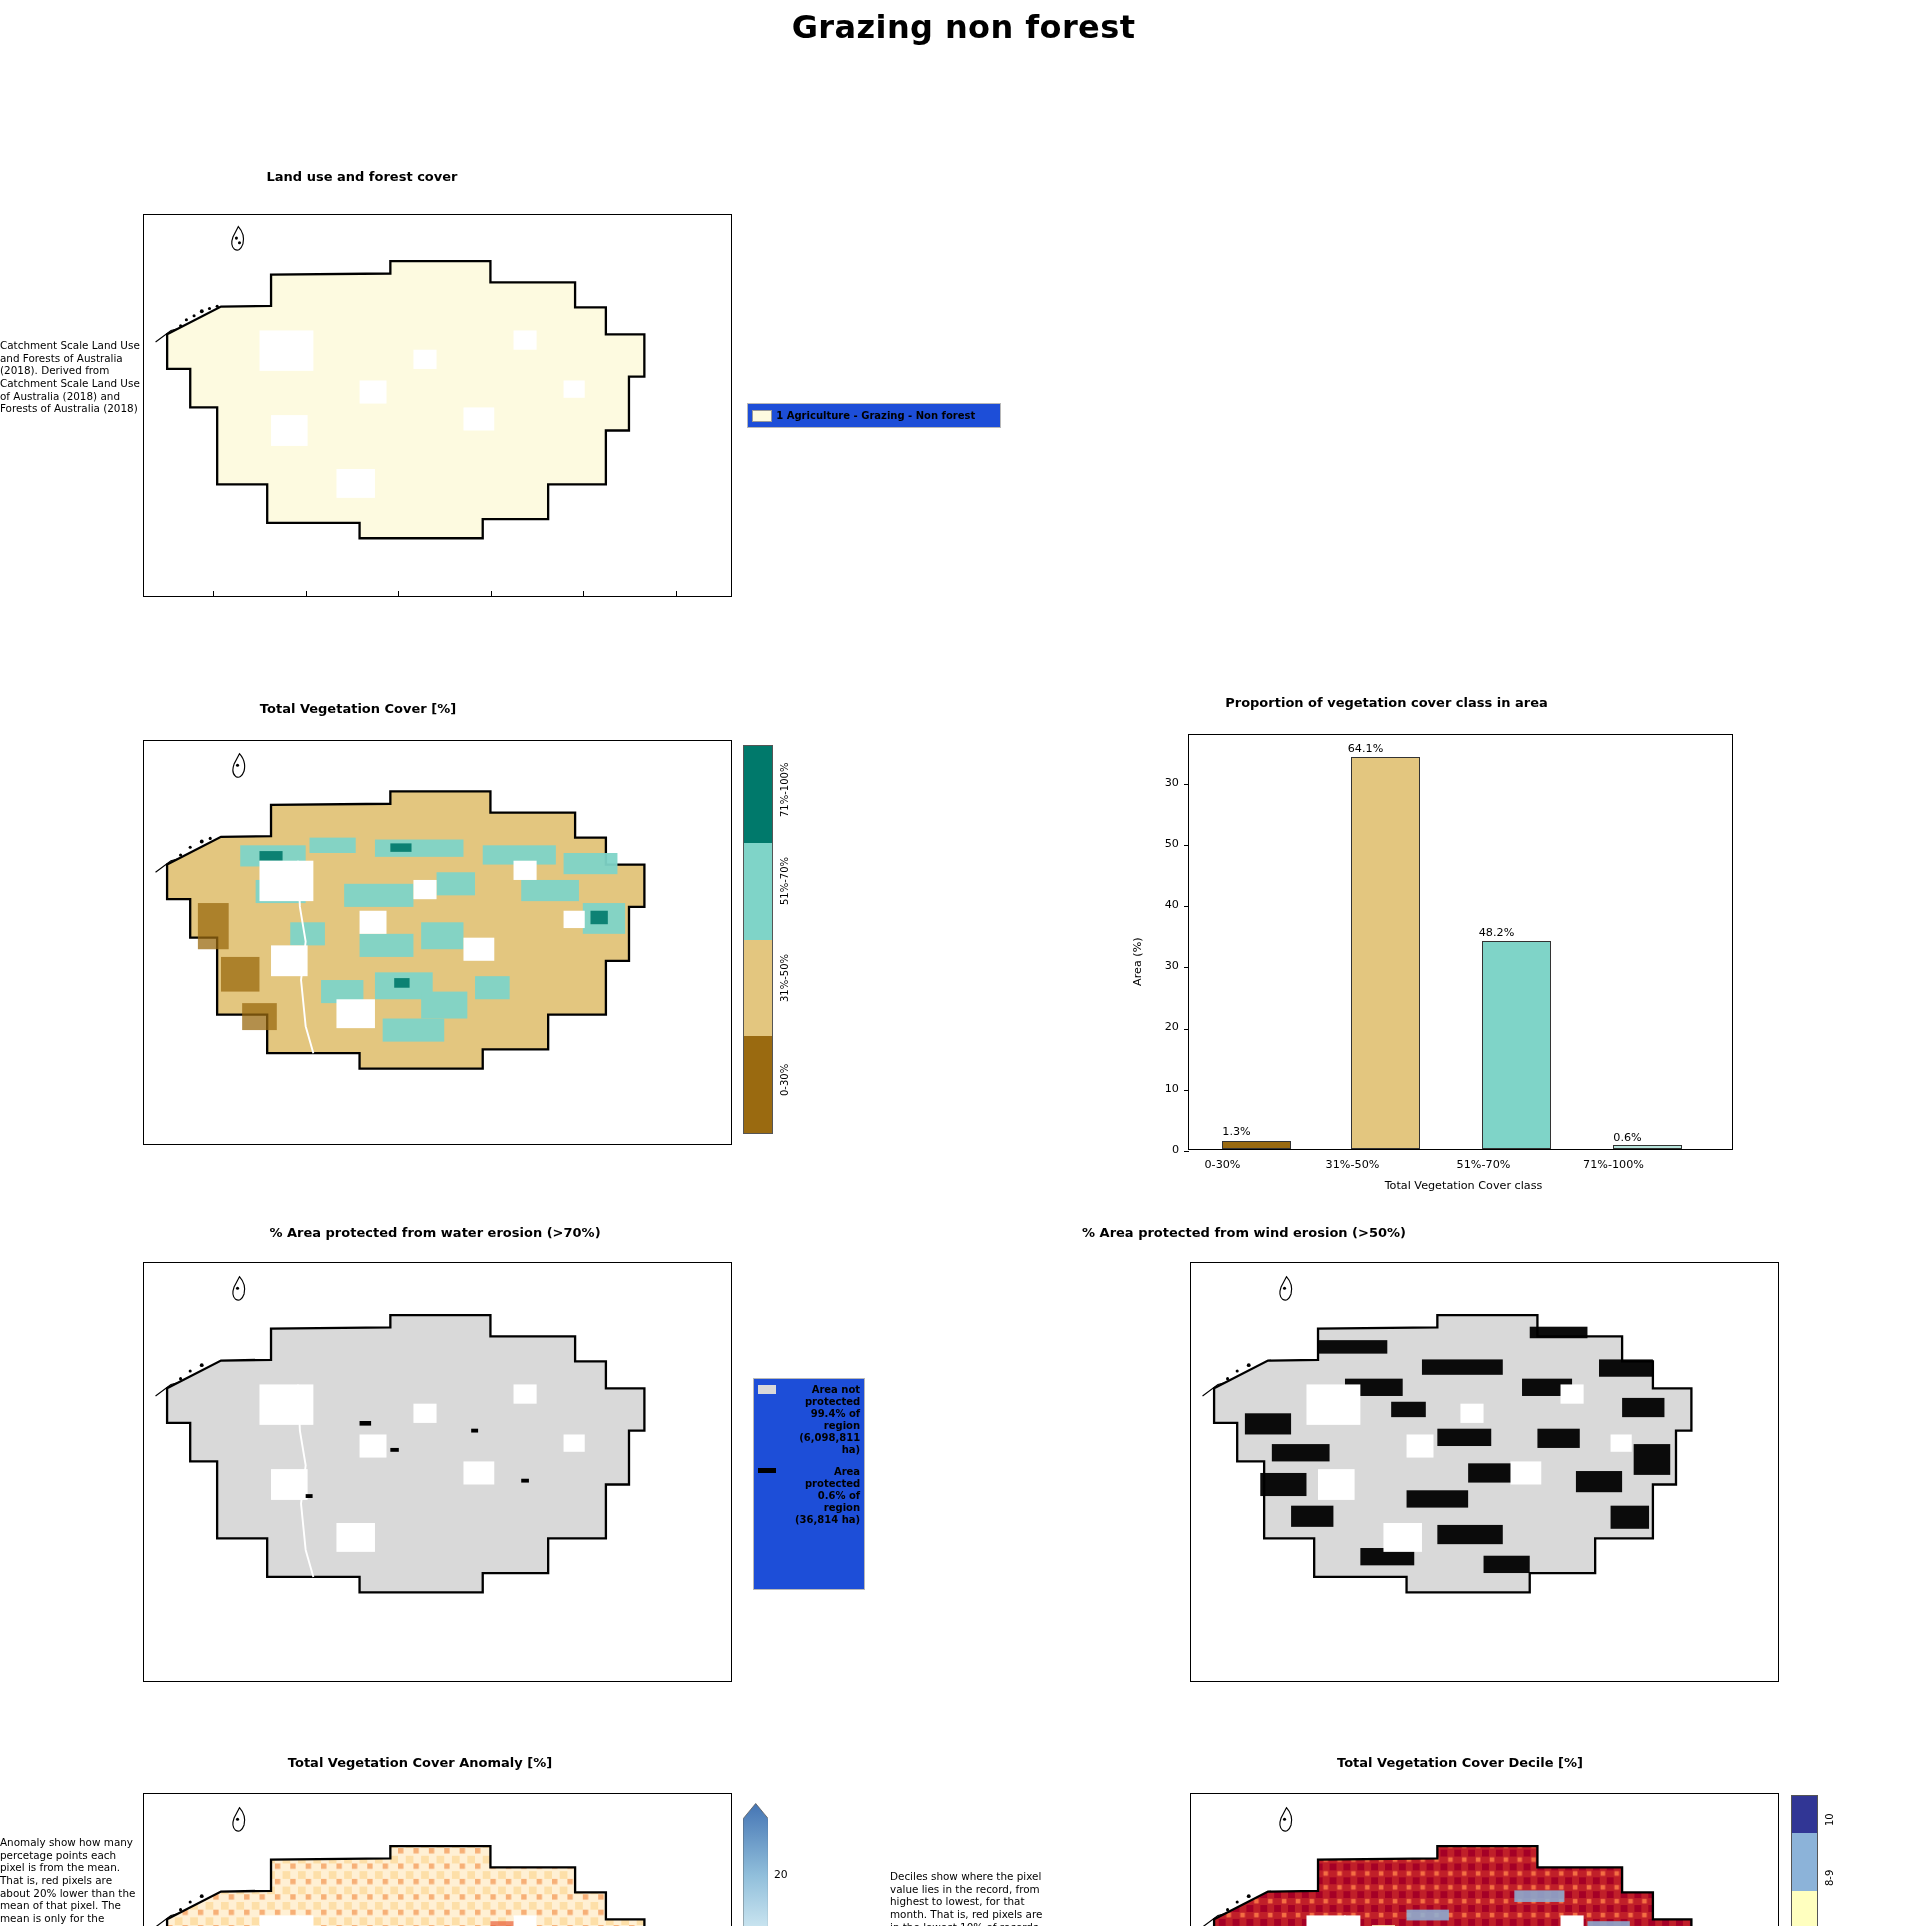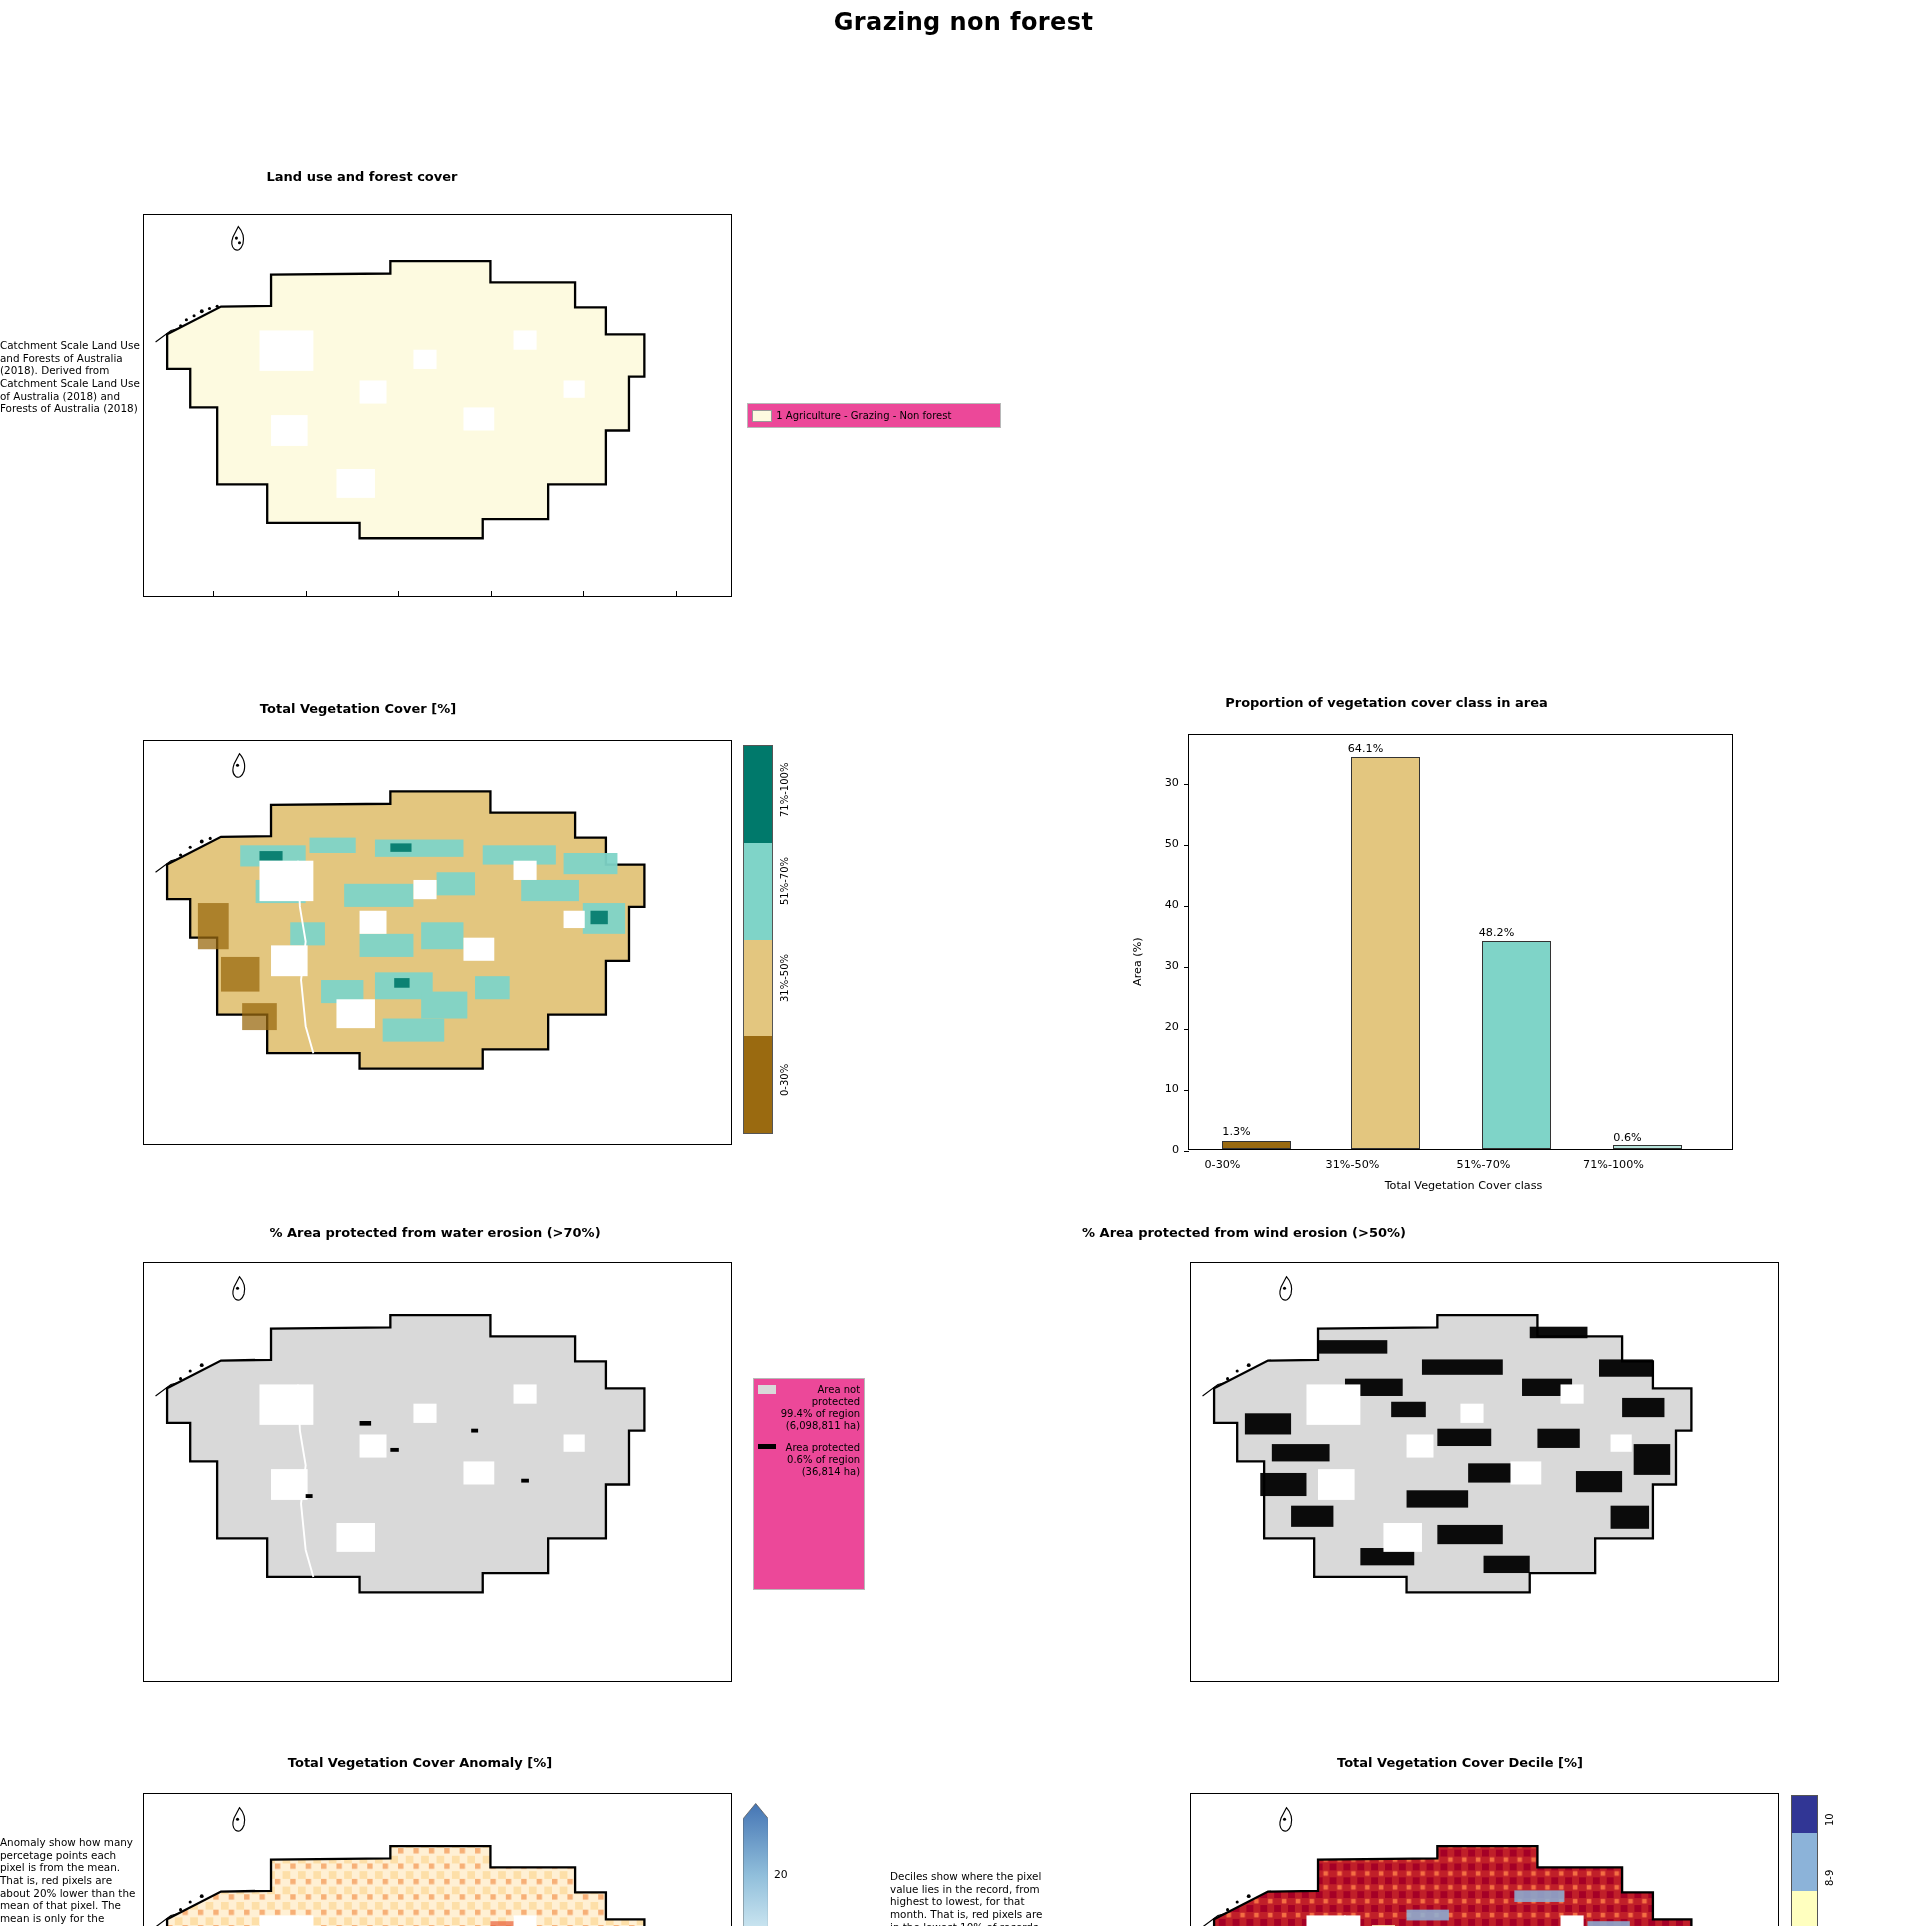--- a/index.html
+++ b/index.html
@@ -19,21 +19,21 @@
     position: relative;
     width: 1927px;
     height: 2434px;
   }
   .main-title {
     position: absolute;
     top: 7.7px;
     left: 0;
     width: 1927px;
     text-align: center;
-    font-size: 24px;
+    font-size: 32px;
     font-weight: bold;
     letter-spacing: 0.4px;
   }
   .panel-title {
     position: absolute;
     text-align: center;
     font-size: 13px;
     font-weight: bold;
   }
   .map-frame {
@@ -44,24 +44,25 @@
   }
   .side-note {
     position: absolute;
     font-size: 10.4px;
     line-height: 1.22;
     color: #000;
   }
   .legend-box {
     position: absolute;
     border: 0.8px solid #b8b8b8;
-    background: #ec4899;
+    background: #1d4ed8;
     font-size: 10px;
     padding: 2.3px 3.9px;
     box-sizing: border-box;
+    font-weight: bold;
   }
   .legend-row {
     display: flex;
     align-items: flex-start;
     margin: 2.3px 0;
   }
   .legend-swatch {
     width: 18.5px;
     height: 10px;
     margin-right: 3.9px;

